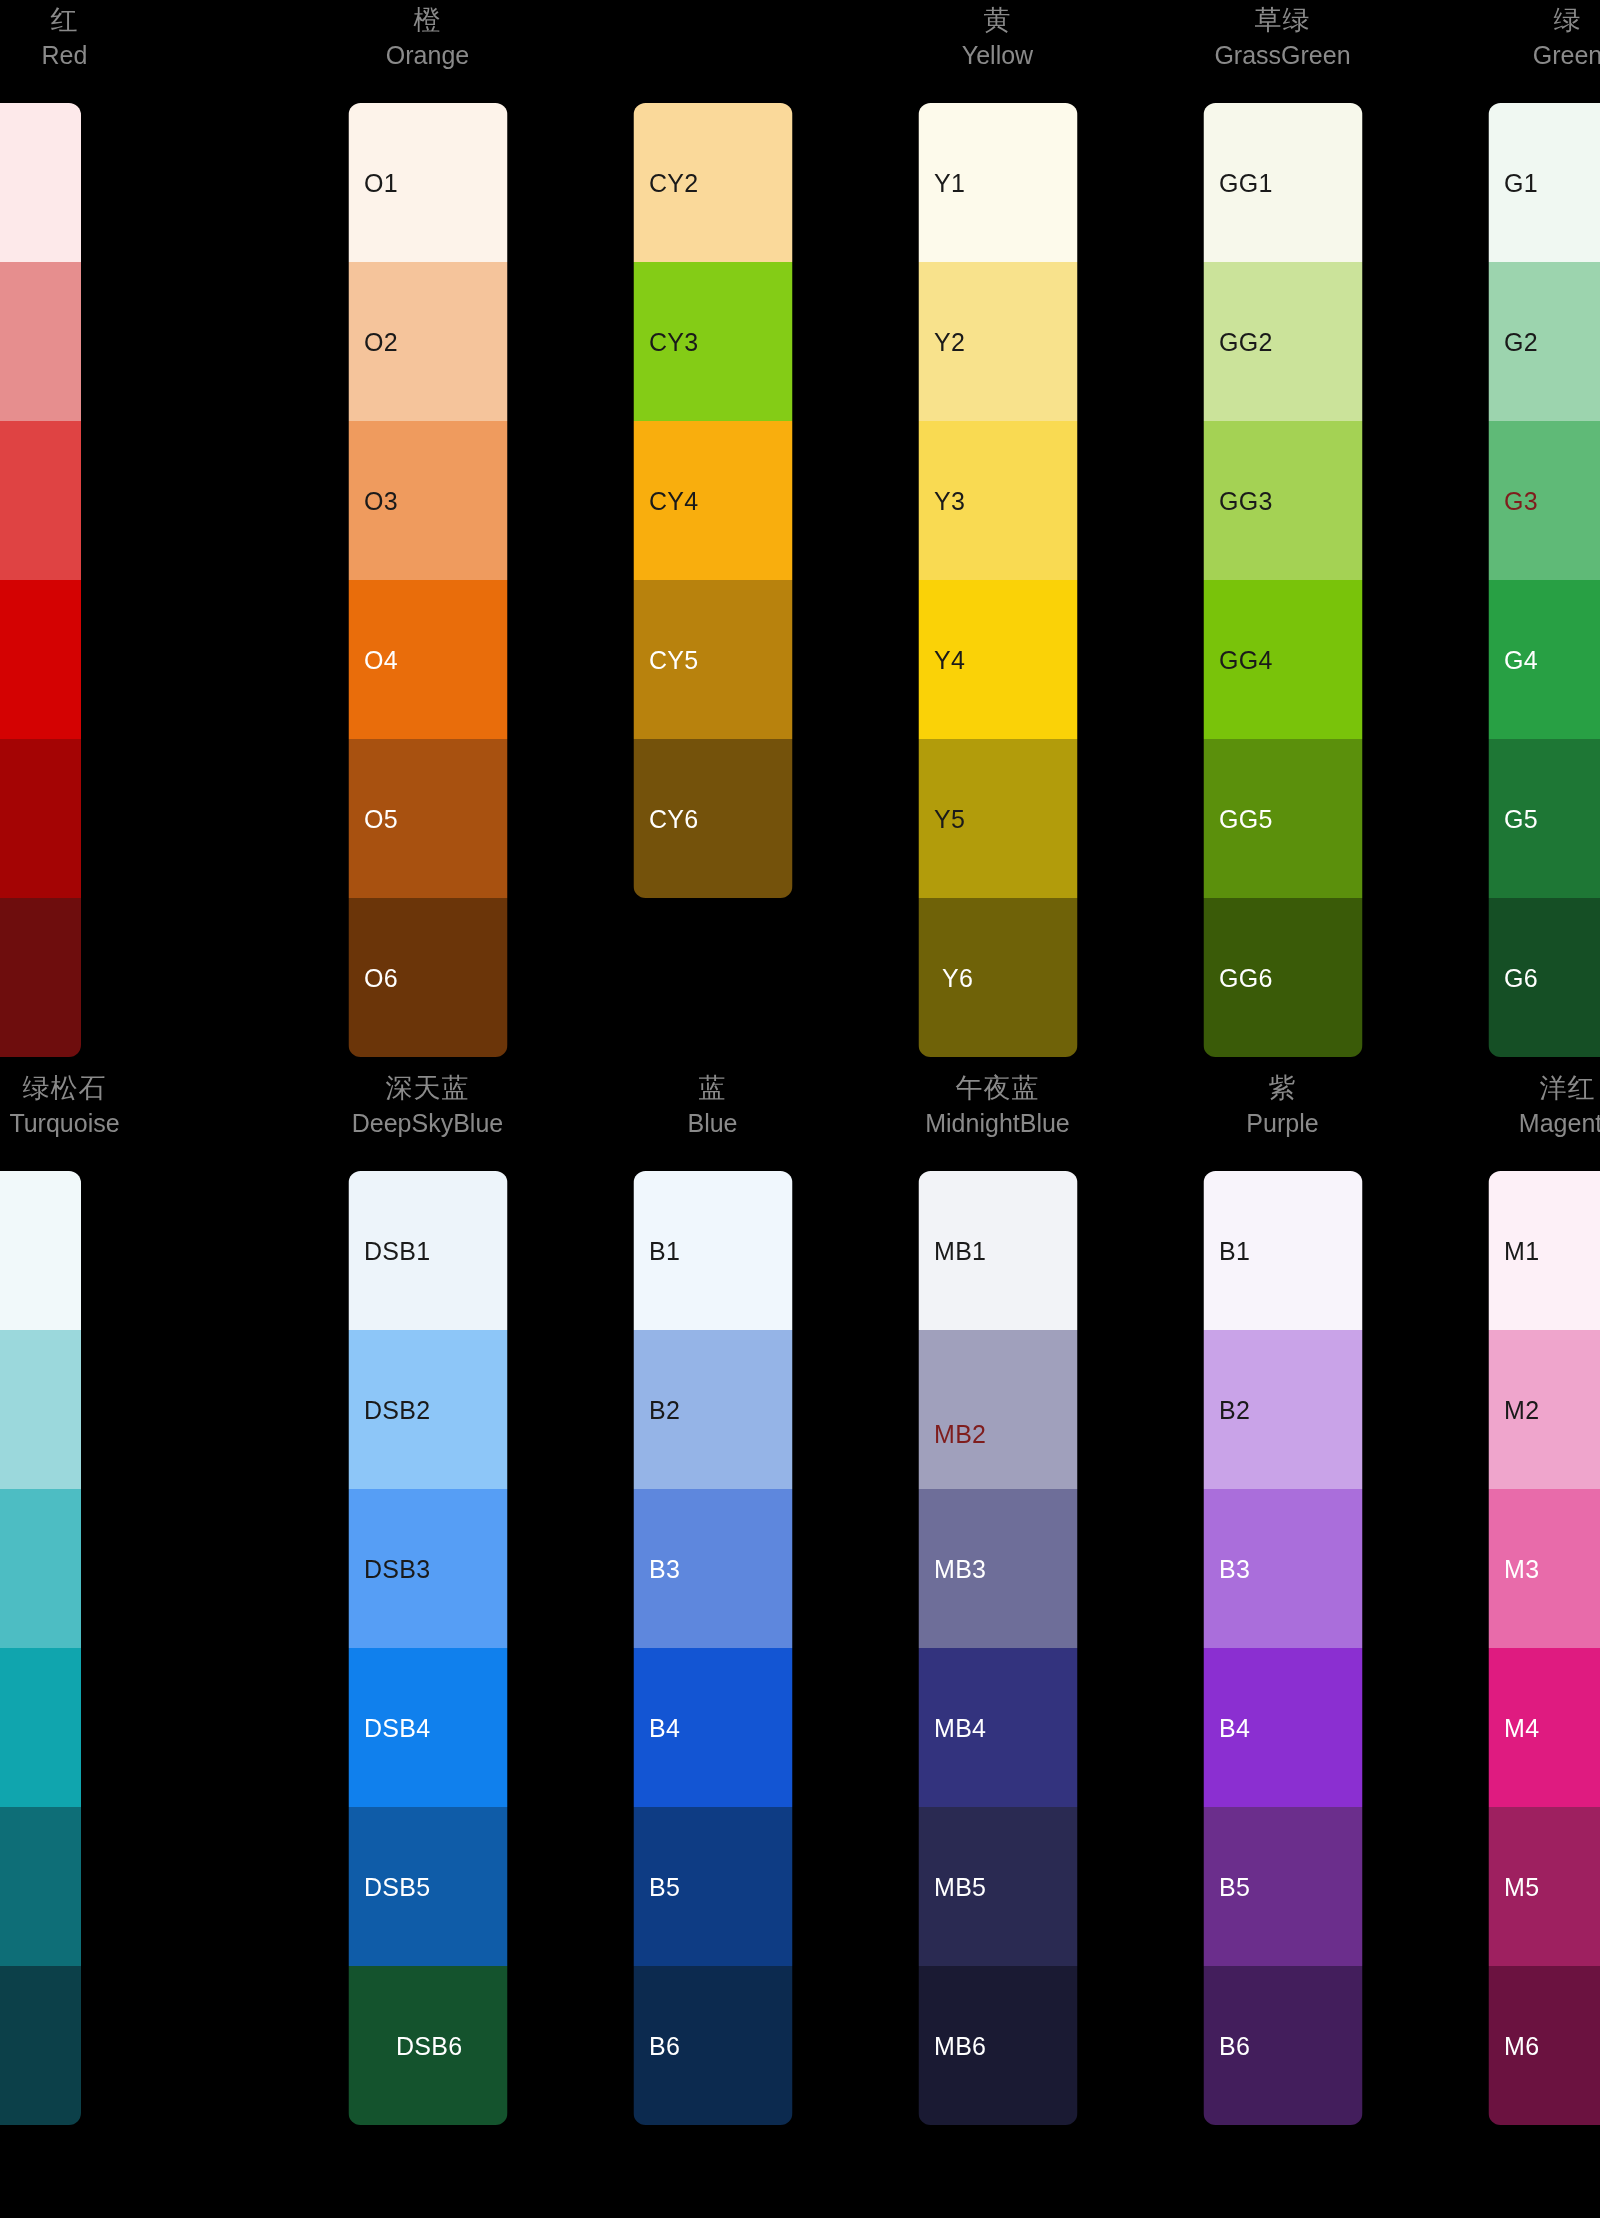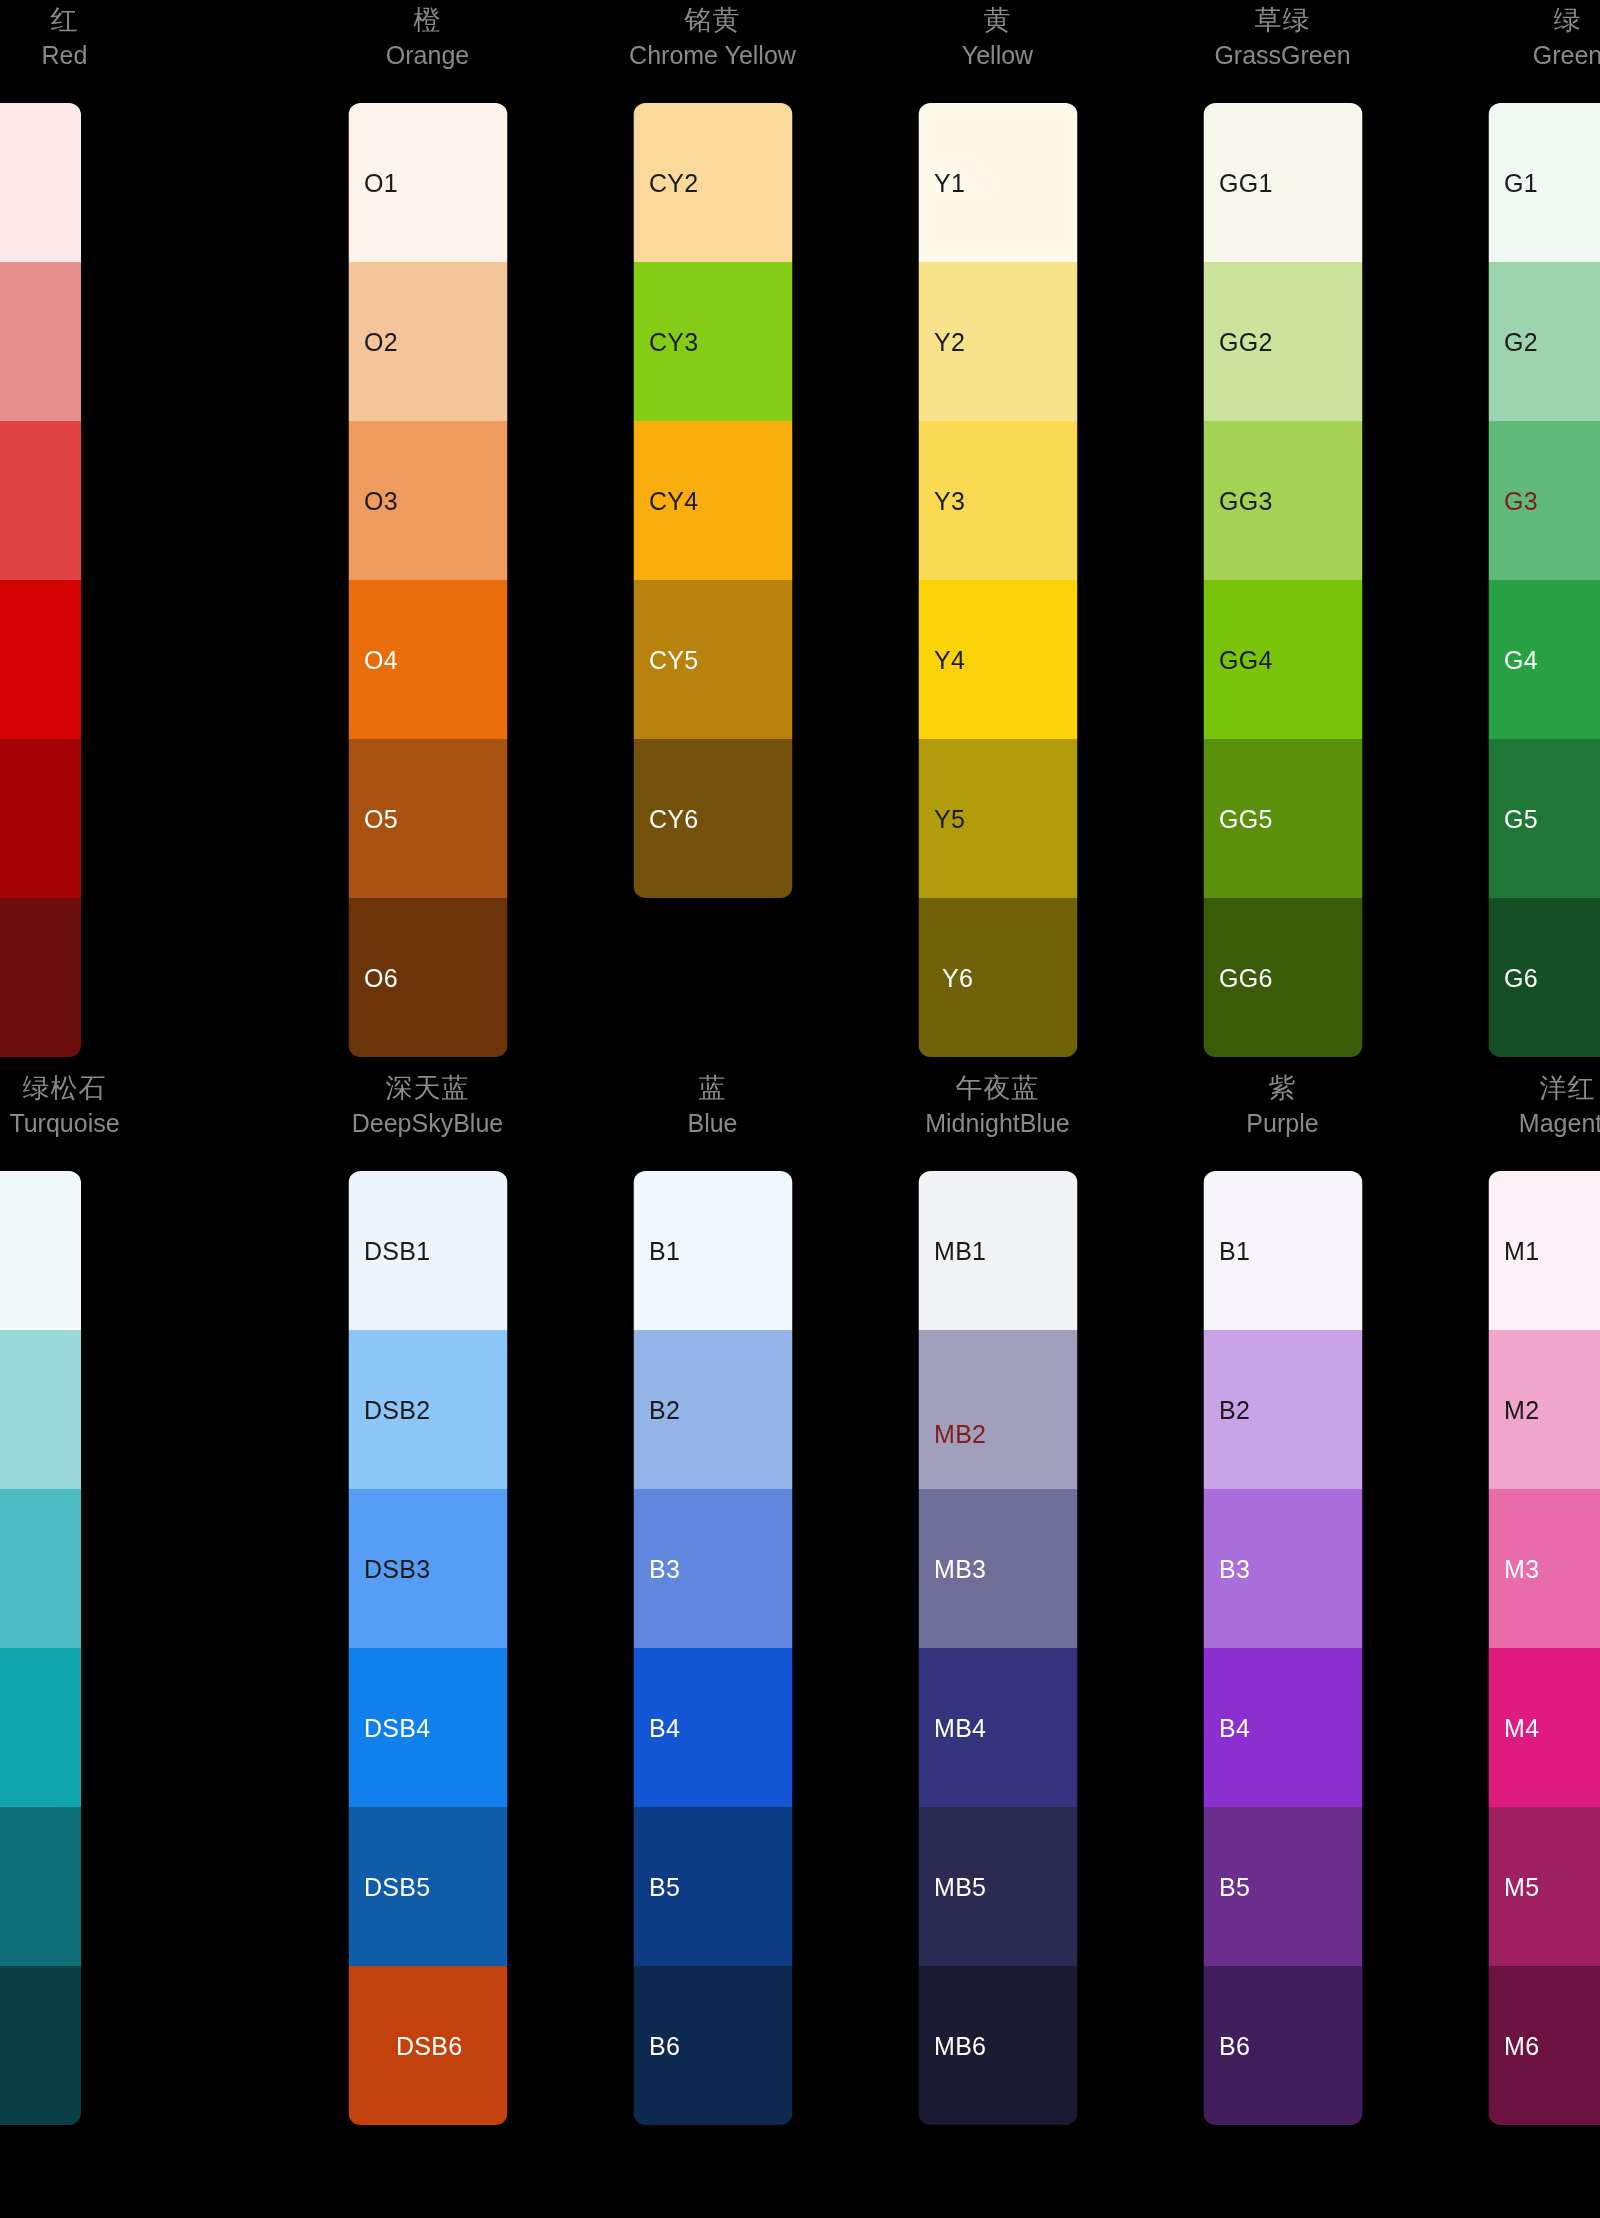--- a/index.html
+++ b/index.html
@@ -141,24 +141,20 @@
           </div>
           <div class="swatch" style="background: rgb(168, 81, 16);">
             <span class="swatch-label" style="color: rgb(255, 255, 255);">O5</span>
           </div>
           <div class="swatch" style="background: rgb(107, 53, 9);">
             <span class="swatch-label" style="color: rgb(255, 255, 255);">O6</span>
           </div>
         </div>
       </div>
       <div class="family">
-        <div class="family-header">
-          <div class="family-name-cn">铭黄</div>
-          <div class="family-name-en">Chrome Yellow</div>
-        </div>
         <div class="swatch-stack">
           <div class="swatch" style="background: rgb(250, 217, 154);">
             <span class="swatch-label" style="color: rgb(26, 26, 26);">CY2</span>
           </div>
           <div class="swatch" style="background: #84cc16;">
             <span class="swatch-label" style="color: rgb(26, 26, 26);">CY3</span>
           </div>
           <div class="swatch" style="background: rgb(249, 174, 13);">
             <span class="swatch-label" style="color: rgb(26, 26, 26);">CY4</span>
           </div>
@@ -278,21 +274,21 @@
           </div>
           <div class="swatch" style="background: rgb(86, 158, 245);">
             <span class="swatch-label" style="color: rgb(26, 26, 26);">DSB3</span>
           </div>
           <div class="swatch" style="background: rgb(16, 128, 237);">
             <span class="swatch-label" style="color: rgb(255, 255, 255);">DSB4</span>
           </div>
           <div class="swatch" style="background: rgb(15, 92, 168);">
             <span class="swatch-label" style="color: rgb(255, 255, 255);">DSB5</span>
           </div>
-          <div class="swatch" style="background: #c2410c; padding-left: 48px;">
+          <div class="swatch" style="background: #14532d; padding-left: 48px;">
             <span class="swatch-label" style="color: rgb(255, 255, 255);">DSB6</span>
           </div>
         </div>
       </div>
       <div class="family">
         <div class="family-header">
           <div class="family-name-cn">蓝</div>
           <div class="family-name-en">Blue</div>
         </div>
         <div class="swatch-stack">

